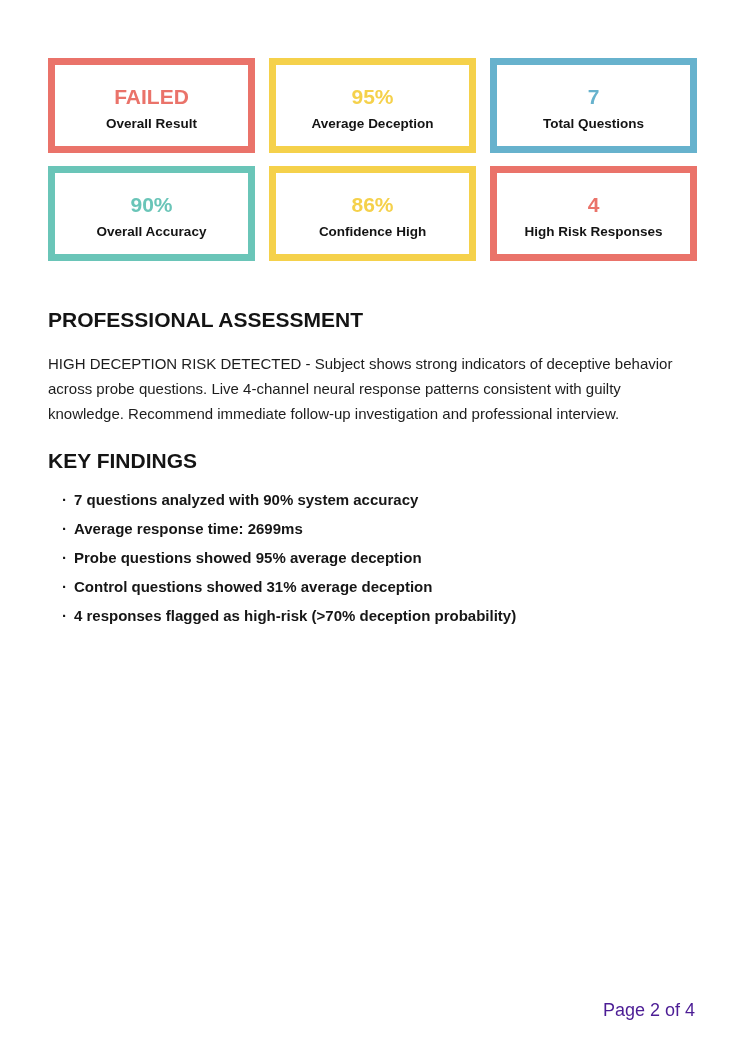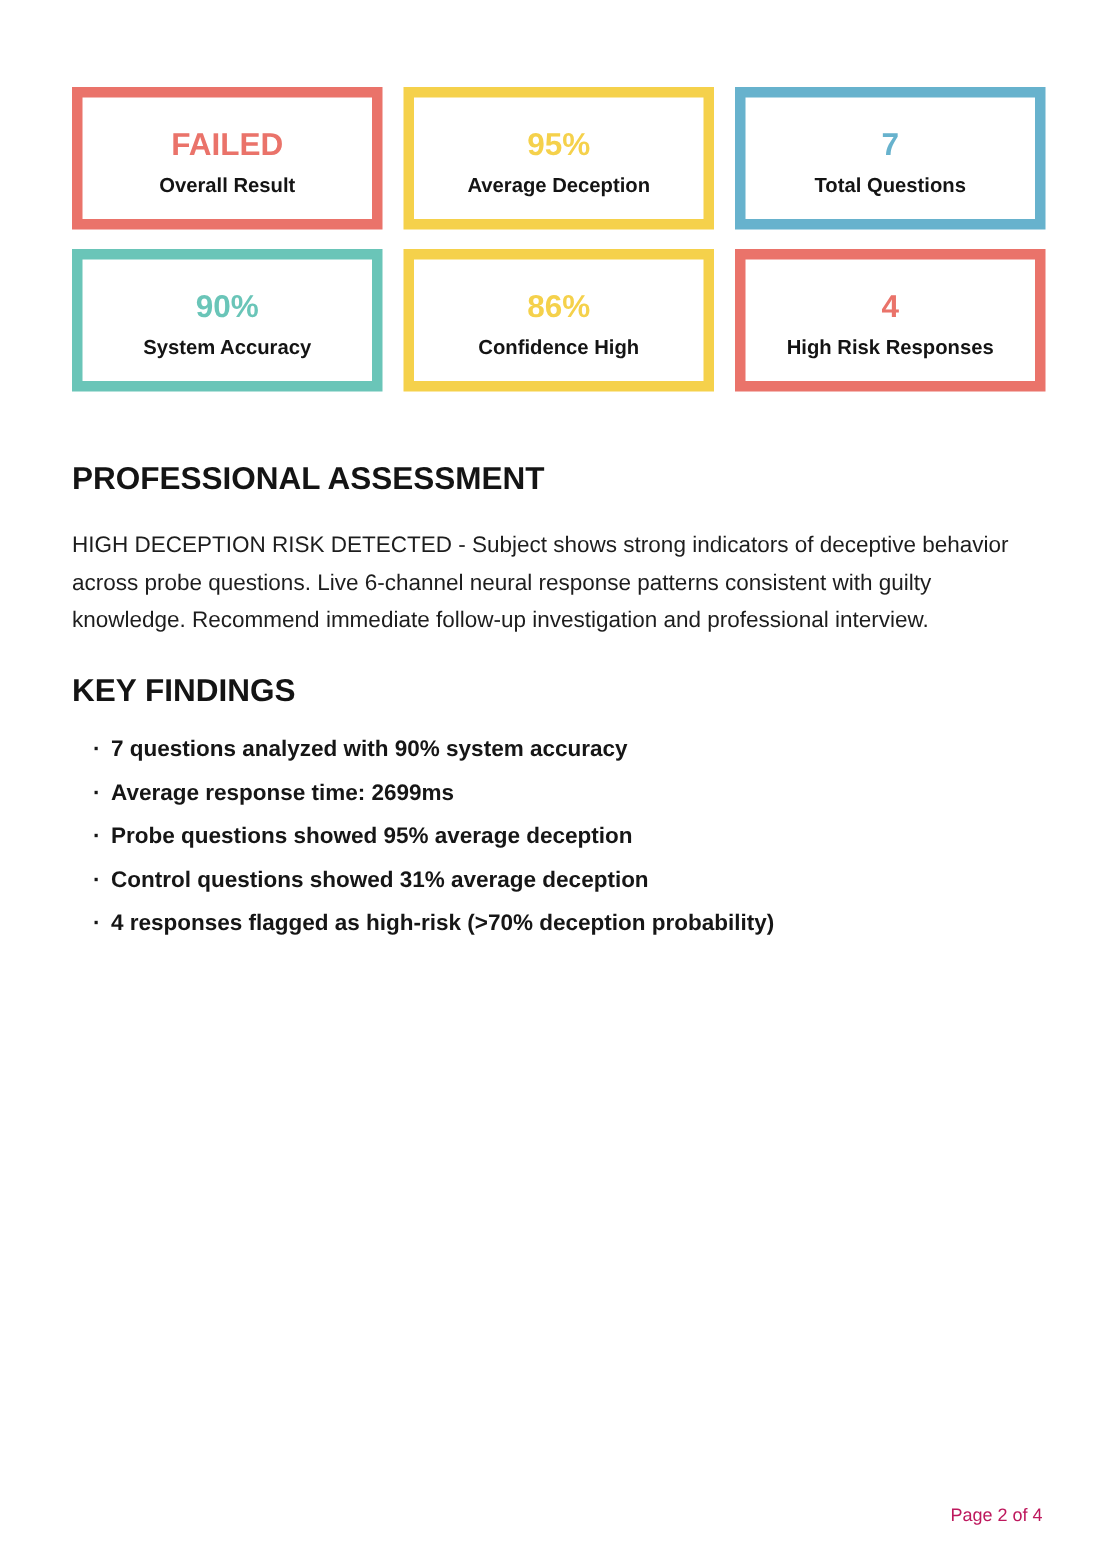--- a/index.html
+++ b/index.html
@@ -83,23 +83,23 @@
   }
   .bullet-dot {
     display: inline-block;
     margin-right: 7px;
     font-weight: bold;
   }
   .page-footer {
     position: absolute;
     top: 1003px;
     right: 48px;
-    font-size: 12px;
+    font-size: 18px;
     line-height: 15px;
-    color: #be185d;
+    color: #4c1d95;
   }
 </style>
 </head>
 <body>
 
 <div class="content">
 
 
   <div class="cards-grid">
     <div class="card" style="border-color: rgb(234, 115, 106);">
@@ -109,34 +109,34 @@
     <div class="card" style="border-color: rgb(245, 209, 75);">
       <div class="card-value" style="color: rgb(245, 209, 75);">95%</div>
       <div class="card-label">Average Deception</div>
     </div>
     <div class="card" style="border-color: rgb(103, 178, 205);">
       <div class="card-value" style="color: rgb(103, 178, 205);">7</div>
       <div class="card-label">Total Questions</div>
     </div>
     <div class="card" style="border-color: rgb(106, 197, 184);">
       <div class="card-value" style="color: rgb(106, 197, 184);">90%</div>
-      <div class="card-label">System Accuracy</div>
+      <div class="card-label">Overall Accuracy</div>
     </div>
     <div class="card" style="border-color: rgb(245, 209, 75);">
       <div class="card-value" style="color: rgb(245, 209, 75);">86%</div>
       <div class="card-label">Confidence High</div>
     </div>
     <div class="card" style="border-color: rgb(234, 115, 106);">
       <div class="card-value" style="color: rgb(234, 115, 106);">4</div>
       <div class="card-label">High Risk Responses</div>
     </div>
   </div>
 
   <h2 class="section-heading assessment-heading">PROFESSIONAL ASSESSMENT</h2>
-  <p class="assessment-body">HIGH DECEPTION RISK DETECTED - Subject shows strong indicators of deceptive behavior across probe questions. Live 6-channel neural response patterns consistent with guilty knowledge. Recommend immediate follow-up investigation and professional interview.</p>
+  <p class="assessment-body">HIGH DECEPTION RISK DETECTED - Subject shows strong indicators of deceptive behavior across probe questions. Live 4-channel neural response patterns consistent with guilty knowledge. Recommend immediate follow-up investigation and professional interview.</p>
 
   <h2 class="section-heading findings-heading">KEY FINDINGS</h2>
   <ul class="findings-list">
     <li><span class="bullet-dot">·</span><span>7 questions analyzed with 90% system accuracy</span></li>
     <li><span class="bullet-dot">·</span><span>Average response time: 2699ms</span></li>
     <li><span class="bullet-dot">·</span><span>Probe questions showed 95% average deception</span></li>
     <li><span class="bullet-dot">·</span><span>Control questions showed 31% average deception</span></li>
     <li><span class="bullet-dot">·</span><span>4 responses flagged as high-risk (&gt;70% deception probability)</span></li>
   </ul>
 

